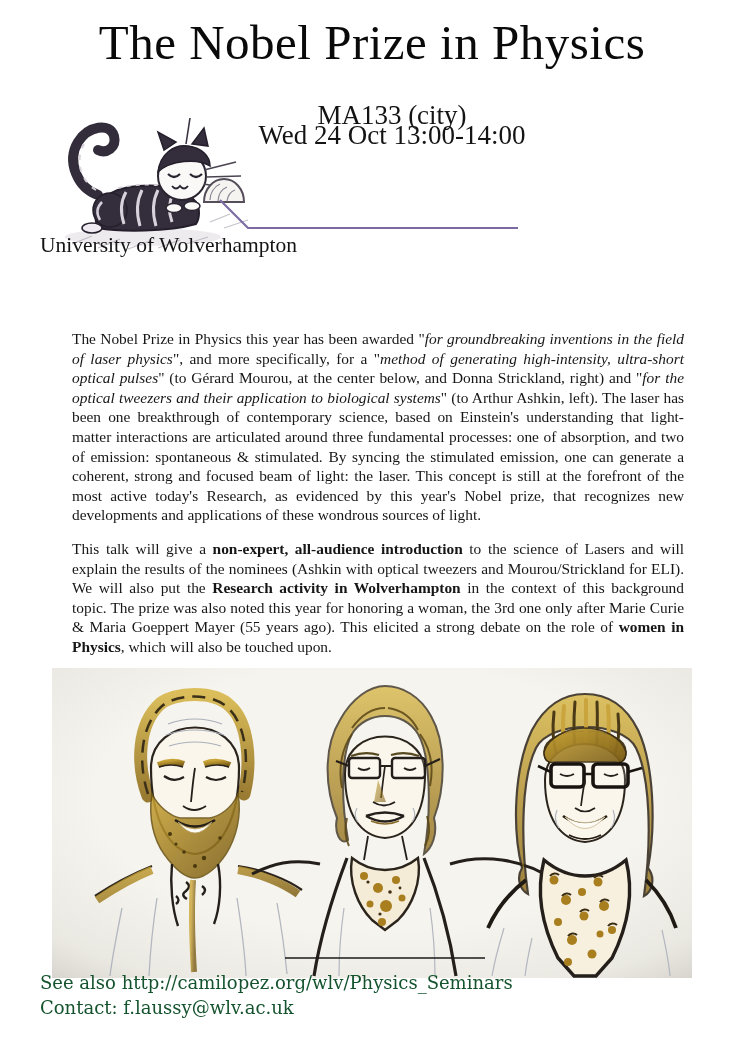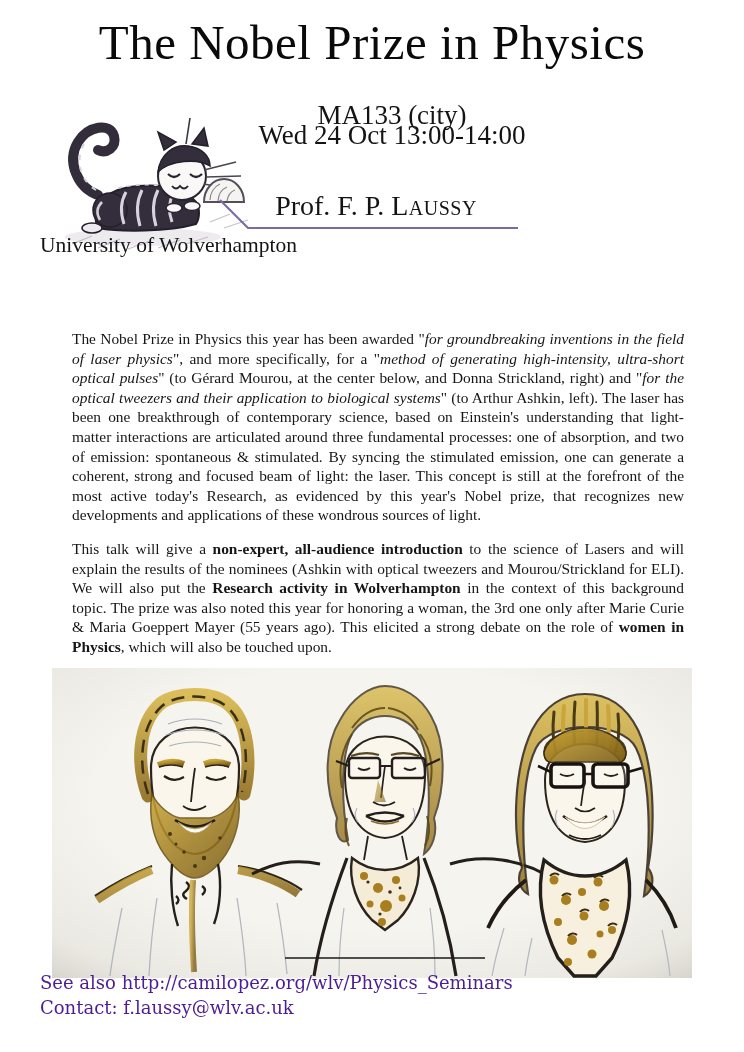--- a/index.html
+++ b/index.html
@@ -20,21 +20,21 @@
   
   .abstract{position:absolute;top:293px;left:72px;width:612px;z-index:2;
             font-size:15.4px;line-height:19.6px;text-align:justify;color:#161616;margin-top:36px;}
   .abstract p{margin:0 0 14px 0;}
   .run-i{font-style:italic;}
   .run-b{font-weight:bold;}
   
   .laureates{position:absolute;left:52px;top:668px;width:640px;height:310px;z-index:1;}
   
   .footer{position:absolute;left:40px;top:971px;z-index:3;
-          font-family:"DejaVu Serif",serif;font-size:18px;line-height:24.5px;color:#4c1d95;}
+          font-family:"DejaVu Serif",serif;font-size:18px;line-height:24.5px;color:#14532d;}
 </style>
 </head>
 <body>
 
 <div class="page">
 
   <h1 class="title">The Nobel Prize in Physics</h1>
 
   <div class="venue room">MA133 (city)</div>
   <div class="venue datetime">Wed 24 Oct 13:00-14:00</div>
@@ -89,21 +89,20 @@
     <g>
       <path d="M146,92 a20,23 0 0 1 40,0 Z" fill="#f6f4f1" stroke="#554e5a" stroke-width="2"></path>
       <path d="M152,90 a16,18 0 0 1 10,-16" fill="none" stroke="#8d8694" stroke-width="1.2"></path>
       <path d="M160,91 a14,16 0 0 1 9,-14" fill="none" stroke="#8d8694" stroke-width="1.2"></path>
       <path d="M169,91 a12,14 0 0 1 8,-11" fill="none" stroke="#8d8694" stroke-width="1.2"></path>
       <line x1="146" y1="92" x2="186" y2="92" stroke="#554e5a" stroke-width="2"></line>
     </g>
     <polyline points="162,90 190,118 460,118" fill="none" stroke="#7b6ba1" stroke-width="2.2"></polyline>
   </svg>
 
-  <div class="speaker"><span>Prof. F. P. </span><span class="sc">Laussy</span></div>
 
   <div class="affiliation">University of Wolverhampton</div>
 
   <div class="abstract">
     <p><span>The Nobel Prize in Physics this year has been awarded "</span><span class="run-i">for groundbreaking inventions in the field of laser physics</span><span>", and more specifically, for a "</span><span class="run-i">method of generating high-intensity, ultra-short optical pulses</span><span>" (to Gérard Mourou, at the center below, and Donna Strickland, right) and "</span><span class="run-i">for the optical tweezers and their application to biological systems</span><span>" (to Arthur Ashkin, left). The laser has been one breakthrough of contemporary science, based on Einstein's understanding that light-matter interactions are articulated around three fundamental processes: one of absorption, and two of emission: spontaneous &amp; stimulated. By syncing the stimulated emission, one can generate a coherent, strong and focused beam of light: the laser. This concept is still at the forefront of the most active today's Research, as evidenced by this year's Nobel prize, that recognizes new developments and applications of these wondrous sources of light.</span></p>
     <p><span>This talk will give a </span><span class="run-b">non-expert, all-audience introduction</span><span> to the science of Lasers and will explain the results of the nominees (Ashkin with optical tweezers and Mourou/Strickland for ELI). We will also put the </span><span class="run-b">Research activity in Wolverhampton</span><span> in the context of this background topic. The prize was also noted this year for honoring a woman, the 3rd one only after Marie Curie &amp; Maria Goeppert Mayer (55 years ago). This elicited a strong debate on the role of </span><span class="run-b">women in Physics</span><span>, which will also be touched upon.</span></p>
   </div>
 
   <svg class="laureates" viewBox="0 0 640 310" preserveAspectRatio="none">
     <defs>

